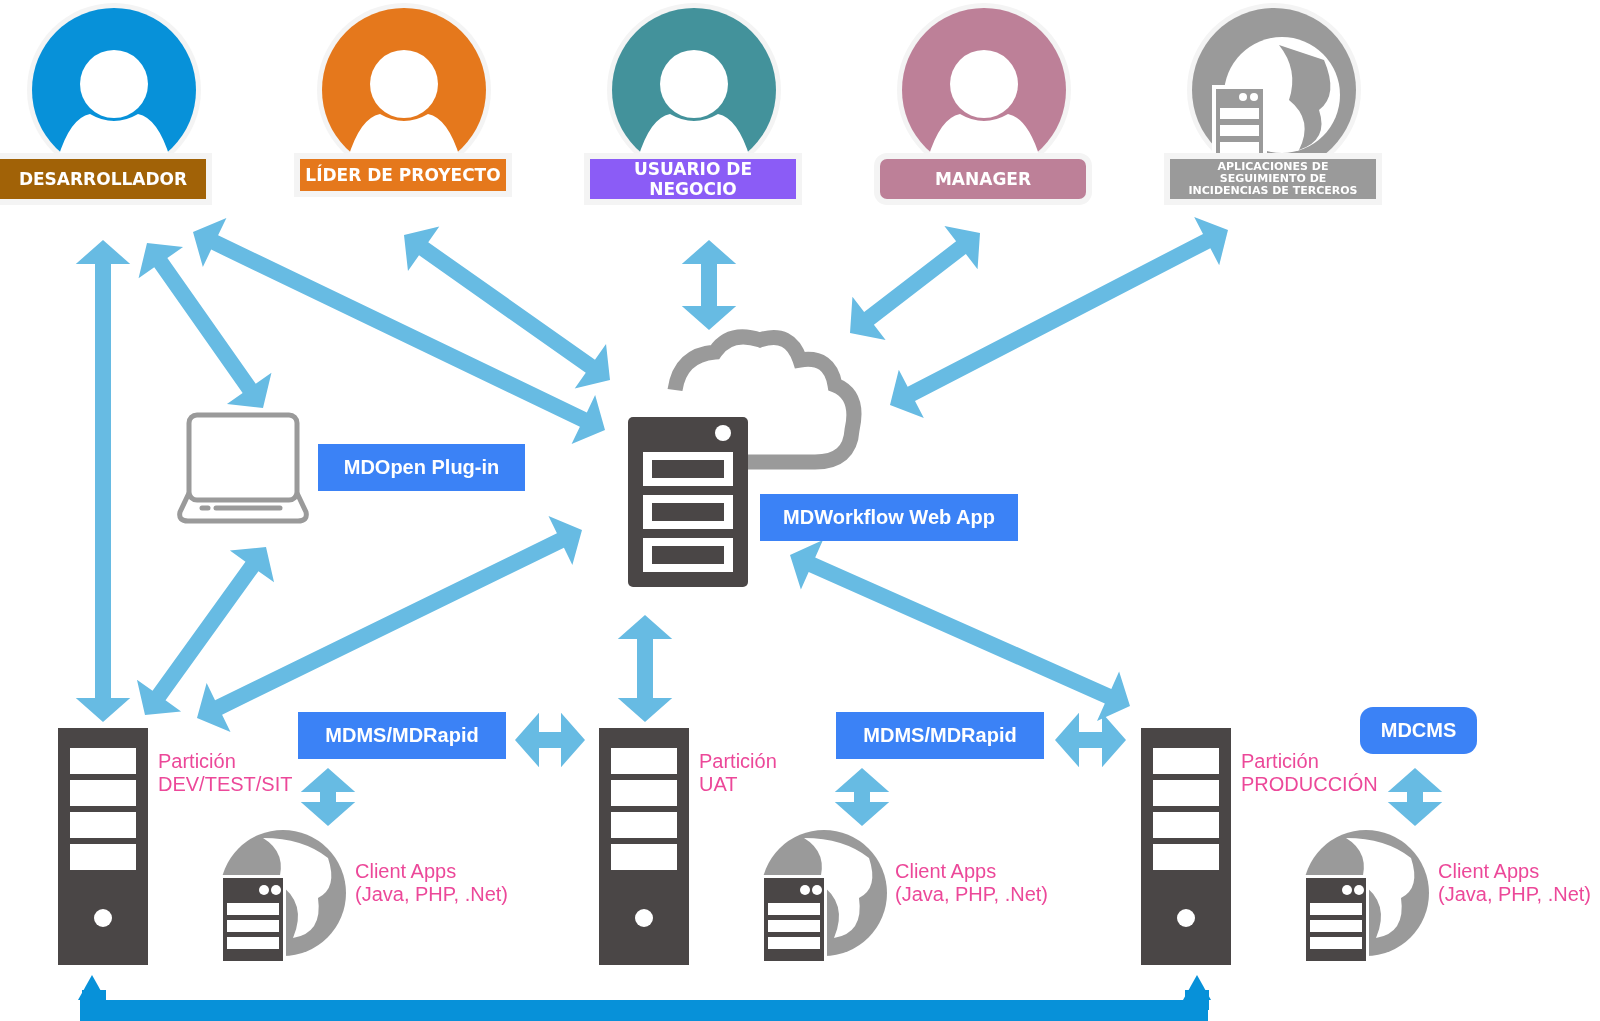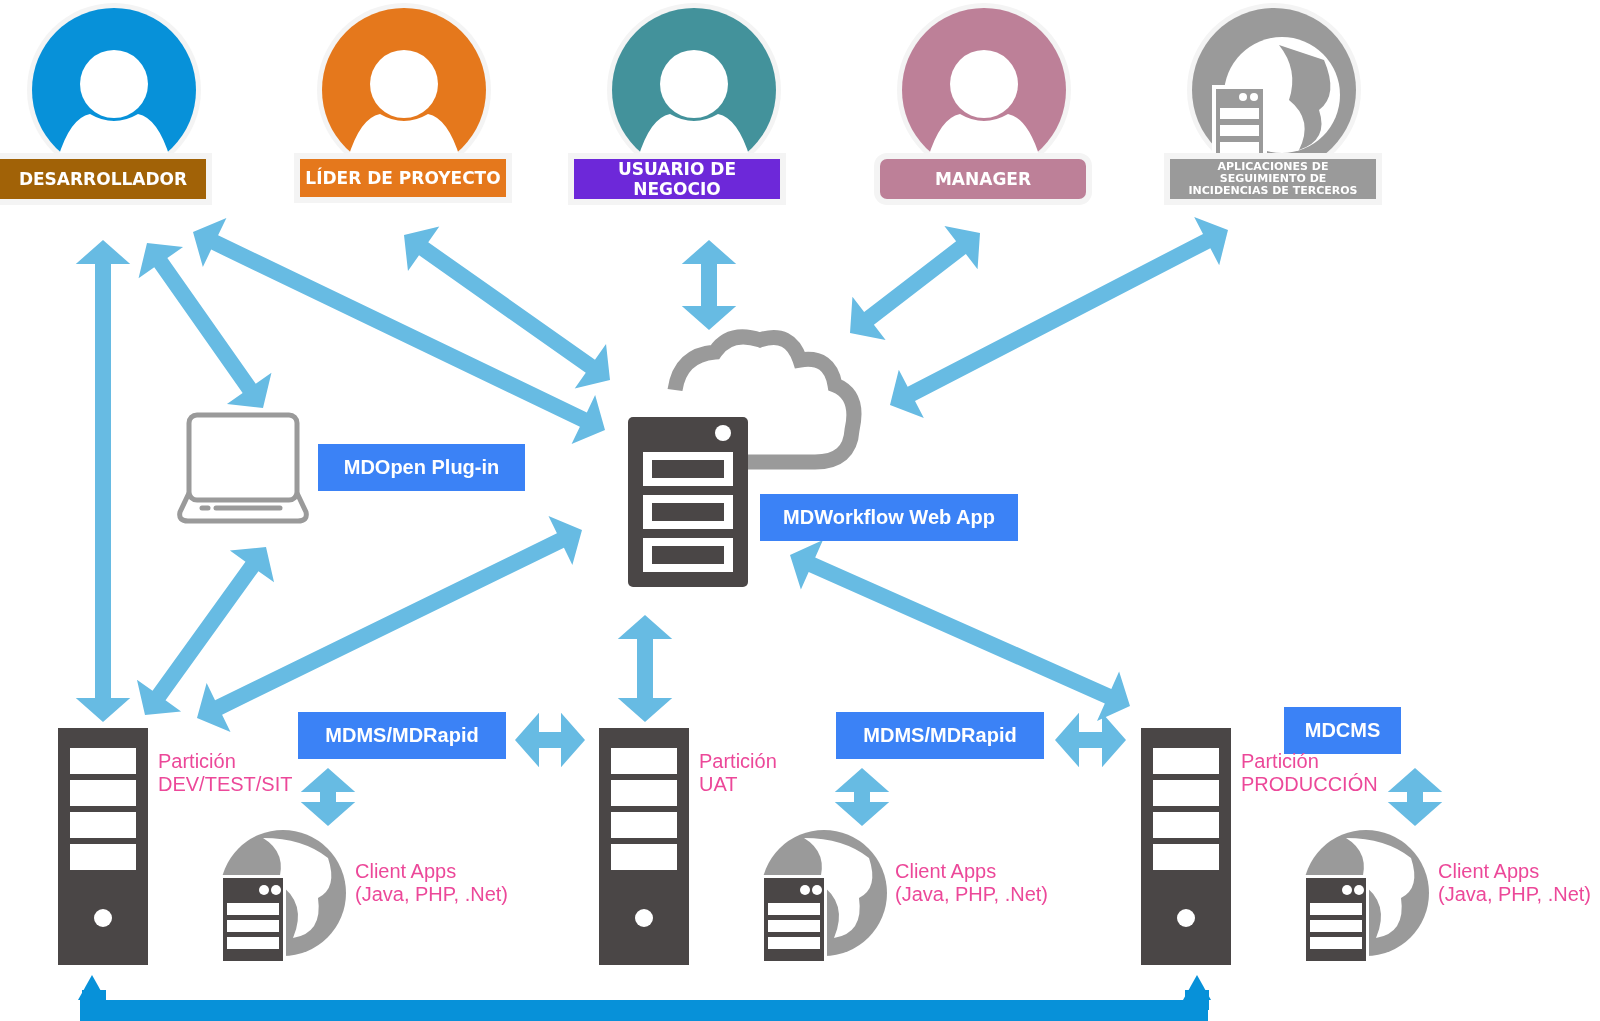--- a/index.html
+++ b/index.html
@@ -75,22 +75,22 @@
       <rect x="1216" y="89" width="47" height="71" fill="#9a9a9a"></rect>
       <circle cx="1243" cy="97" r="4" fill="#fff"></circle>
       <circle cx="1254" cy="97" r="4" fill="#fff"></circle>
       <rect x="1220" y="108" width="39" height="11" fill="#fff"></rect>
       <rect x="1220" y="125" width="39" height="11" fill="#fff"></rect>
       <rect x="1220" y="142" width="39" height="11" fill="#fff"></rect>
     </g>
   </svg>
 
 <div class="role-label" style="left: 0; top: 159px; width: 206px; height: 40px; background: #a16207;" id="rl0">DESARROLLADOR</div>
-<div class="role-label" style="left: 300px; top: 159px; width: 206px; height: 38px; background: rgb(229, 120, 28);" id="rl1">LÍDER DE PROYECTO</div>
-<div class="role-label" style="left: 574px; top: 159px; width: 206px; height: 40px; background: #6d28d9;" id="rl2">USUARIO DE NEGOCIO</div>
+<div class="role-label" style="left: 300px; top: 159px; width: 206px; height: 32px; background: rgb(229, 120, 28);" id="rl1">LÍDER DE PROYECTO</div>
+<div class="role-label" style="left: 590px; top: 159px; width: 206px; height: 40px; background: #8b5cf6;" id="rl2">USUARIO DE NEGOCIO</div>
 <div class="role-label" style="left: 880px; top: 159px; width: 206px; height: 40px; background: rgb(189, 128, 152); border-radius: 7px;" id="rl3">MANAGER</div>
 <div class="role-label small" style="left: 1170px; top: 159px; width: 206px; height: 40px; padding: 0px 16px; box-sizing: border-box; background: rgb(154, 154, 154);" id="rl4">APLICACIONES DE SEGUIMIENTO DE INCIDENCIAS DE TERCEROS</div>
 
 <svg class="layer" width="1600" height="1021">
 
   <g fill="none" stroke="#9a9a9a" stroke-width="5">
     <rect x="189" y="415" width="108" height="85" rx="8"></rect>
     <path d="M189 493 L180 512 Q178 521 188 521 L298 521 Q308 521 306 512 L297 493"></path>
     <line x1="202" y1="508" x2="208" y2="508" stroke-linecap="round"></line>
     <line x1="216" y1="508" x2="280" y2="508" stroke-linecap="round"></line>
@@ -167,21 +167,21 @@
         <rect x="1310" y="937" width="52" height="12" fill="#fff"></rect>
       </g>
     </g>
 </svg>
 
 <div class="tag" style="left:318px;top:444px;width:207px;height:47px;">MDOpen Plug-in</div>
 <div class="tag" style="left:760px;top:494px;width:258px;height:47px;">MDWorkflow Web App</div>
 
 <div class="tag" style="left:298px;top:712px;width:208px;height:47px;">MDMS/MDRapid</div>
 <div class="tag" style="left:836px;top:712px;width:208px;height:47px;">MDMS/MDRapid</div>
-<div class="tag" style="left:1284px;top:707px;width:117px;height:47px;">MDCMS</div>
+<div class="tag" style="left:1360px;top:707px;width:117px;height:47px;border-radius:13px;">MDCMS</div>
 
 <div class="caption" style="left:158px;top:750px;">Partición
 DEV/TEST/SIT</div>
 <div class="caption" style="left:699px;top:750px;">Partición
 UAT</div>
 <div class="caption" style="left:1241px;top:750px;">Partición
 PRODUCCIÓN</div>
 
 <div class="caption" style="left:355px;top:860px;">Client Apps
 (Java, PHP, .Net)</div>

